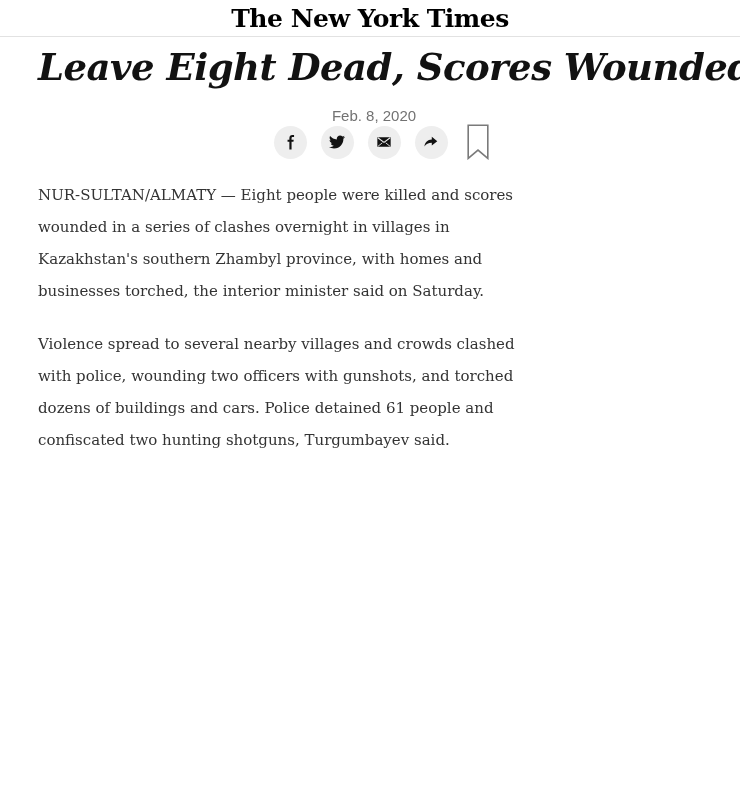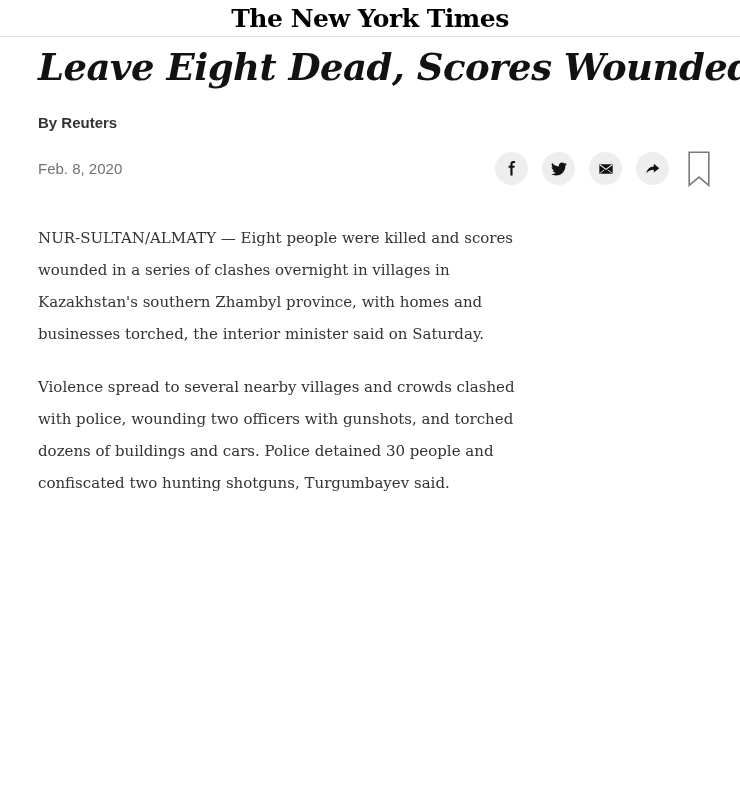--- a/index.html
+++ b/index.html
@@ -51,20 +51,21 @@
     font-size: 15px;
     font-weight: bold;
     color: #333333;
   }
   .meta-row {
     margin-top: 19px;
     height: 37px;
     display: flex;
     align-items: center;
     justify-content: space-between;
+    flex-direction: column;
   }
   .pub-date {
     font-size: 15px;
     color: #727272;
   }
   .share-tools {
     display: flex;
     align-items: center;
   }
   .share-circle {
@@ -107,21 +108,20 @@
 
 <header class="masthead">
   <div class="nyt-logo">The New York Times</div>
 </header>
 <div class="header-divider"></div>
 
 <main class="container">
 
   <h1 class="headline">Leave Eight Dead, Scores Wounded</h1>
 
-  <div class="byline">By Reuters</div>
 
   <div class="meta-row">
     <div class="pub-date">Feb. 8, 2020</div>
 
     <div class="share-tools">
 
       <button class="share-circle">
         <svg width="15" height="15" viewBox="0 0 24 24">
           <path fill="#121212" d="M15.9 3.3h1.8V0.3C17.4 0.26 16.1 0.1 14.8 0.1 12 0.1 10.2 1.9 10.2 5v2.6H7.3v3.2h2.9V23h3.5V10.8h3l0.46-3.2h-3.46V5.3c0-1.1 0.36-2 2.2-2z"></path>
         </svg>
@@ -156,17 +156,17 @@
     </div>
   </div>
 
   <article class="article-body">
     <p>NUR-SULTAN/ALMATY — Eight people were killed and scores
 wounded in a series of clashes overnight in villages in
 Kazakhstan's southern Zhambyl province, with homes and
 businesses torched, the interior minister said on Saturday.</p>
     <p>Violence spread to several nearby villages and crowds clashed
 with police, wounding two officers with gunshots, and torched
-dozens of buildings and cars. Police detained 30 people and
+dozens of buildings and cars. Police detained 61 people and
 confiscated two hunting shotguns, Turgumbayev said.</p>
   </article>
 
 </main>
 
 </body></html>

